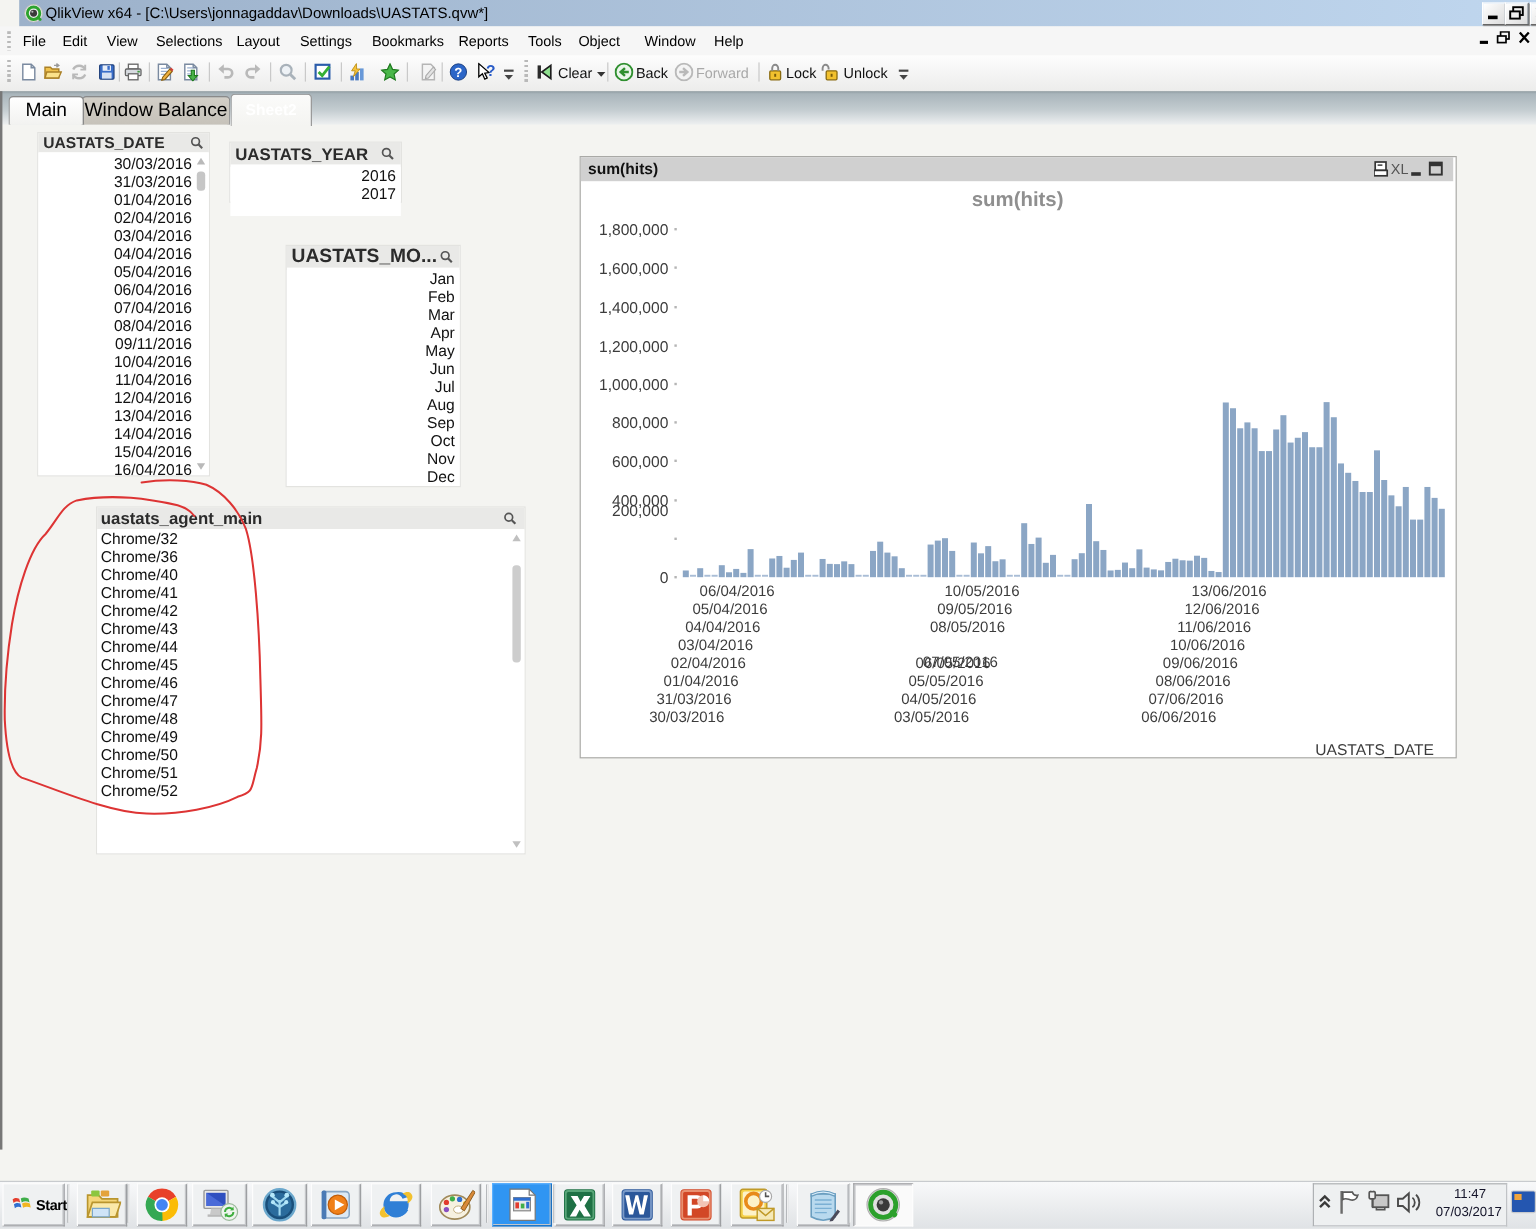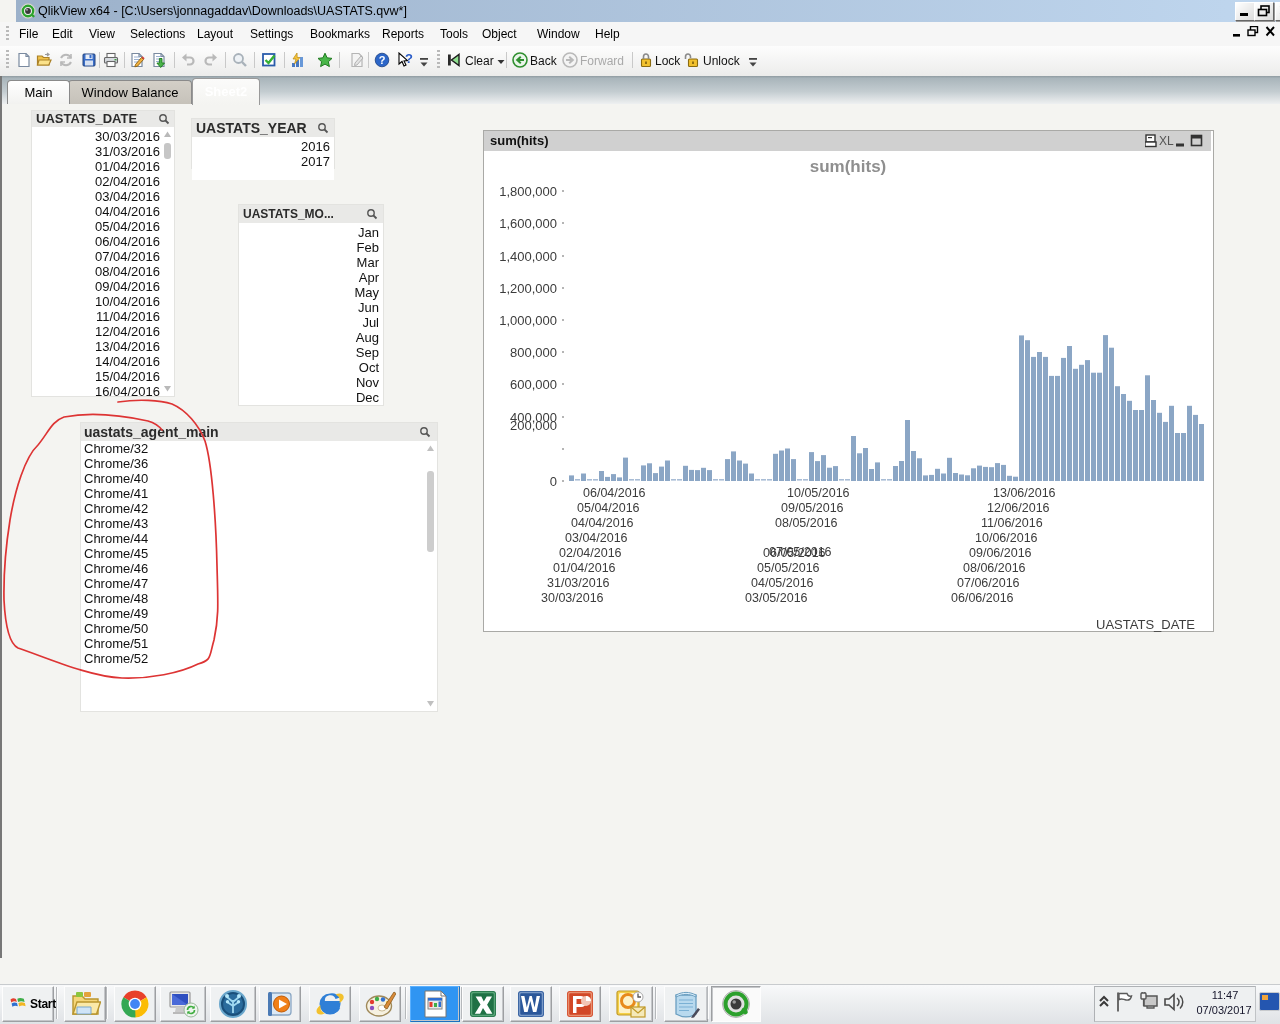--- a/index.html
+++ b/index.html
@@ -20,21 +20,21 @@
 #toolbar{position:absolute;left:0;top:46px;width:1280px;height:30px;
   background:linear-gradient(to bottom,#fdfdfd,#ececeb);border-bottom:1px solid #e0e0e0}
 .tsep{position:absolute;top:52px;width:1px;height:16px;background:#c9c9c9}
 .grip{position:absolute;top:50px;width:3px;height:20px;
   background-image:repeating-linear-gradient(to bottom,#b9b9b9 0,#b9b9b9 2px,transparent 2px,transparent 4px)}
 .tbtxt{position:absolute;top:54px;font-size:12px;color:#111}
 .tbtxt.dis{color:#a9a9a9}
 
 #tabbar{position:absolute;left:0;top:76px;width:1280px;height:28px;
   background:linear-gradient(to bottom,#8f9ba1 0,#a9b5bb 8%,#c3ccd0 55%,#eef0f1 100%)}
-.tab{position:absolute;font-size:13px;text-align:center;border:1px solid #8a8a8a;border-bottom:none;
+.tab{position:absolute;font-size:16px;text-align:center;border:1px solid #8a8a8a;border-bottom:none;
   border-radius:4px 4px 0 0}
 
 #sheet{position:absolute;left:0;top:104px;width:1280px;height:854px;background:#f4f4f1}
 
 .lb{position:absolute;background:#fff;box-shadow:0 0 0 1px #e3e3e0}
 .lbhead{position:absolute;left:0;top:0;right:0;height:18px;background:#e9e9e7;color:#2b2b2b;
   font-weight:bold;font-size:13px;line-height:18px;padding-left:4px;box-sizing:border-box}
 .row{height:15px;line-height:15px;font-size:13px;color:#111;white-space:nowrap}
 .rr{text-align:right;padding-right:14px}
 .rr2{text-align:right;padding-right:4px}
@@ -254,21 +254,21 @@
 <div class="row rr">30/03/2016</div>
 <div class="row rr">31/03/2016</div>
 <div class="row rr">01/04/2016</div>
 <div class="row rr">02/04/2016</div>
 <div class="row rr">03/04/2016</div>
 <div class="row rr">04/04/2016</div>
 <div class="row rr">05/04/2016</div>
 <div class="row rr">06/04/2016</div>
 <div class="row rr">07/04/2016</div>
 <div class="row rr">08/04/2016</div>
-<div class="row rr">09/04/2016</div>
+<div class="row rr">09/11/2016</div>
 <div class="row rr">10/04/2016</div>
 <div class="row rr">11/04/2016</div>
 <div class="row rr">12/04/2016</div>
 <div class="row rr">13/04/2016</div>
 <div class="row rr">14/04/2016</div>
 <div class="row rr">15/04/2016</div>
 <div class="row rr">16/04/2016</div>
     </div>
 
     <div class="abs" style="right:2px;top:19px;width:9px;height:263px">
@@ -288,21 +288,21 @@
         <circle cx="5" cy="5" r="3.2" fill="none" stroke="#555" stroke-width="1.4"></circle>
         <line x1="7.5" y1="7.5" x2="10.5" y2="10.5" stroke="#555" stroke-width="1.8"></line>
       </svg>
     <div class="lbody" style="top:20px;height:41px">
       <div class="row rr2">2016</div>
       <div class="row rr2">2017</div>
     </div>
   </div>
 
   <div class="lb" style="left:239px;top:205px;width:144px;height:200px">
-    <div class="lbhead" style="font-size:12px">UASTATS_MO...</div>
+    <div class="lbhead" style="font-size:16px">UASTATS_MO...</div>
     <svg class="mag" style="right:5px;top:3px" viewBox="0 0 12 12">
         <circle cx="5" cy="5" r="3.2" fill="none" stroke="#555" stroke-width="1.4"></circle>
         <line x1="7.5" y1="7.5" x2="10.5" y2="10.5" stroke="#555" stroke-width="1.8"></line>
       </svg>
     <div class="lbody" style="top:20px;height:180px">
 <div class="row rr2">Jan</div>
 <div class="row rr2">Feb</div>
 <div class="row rr2">Mar</div>
 <div class="row rr2">Apr</div>
 <div class="row rr2">May</div>

